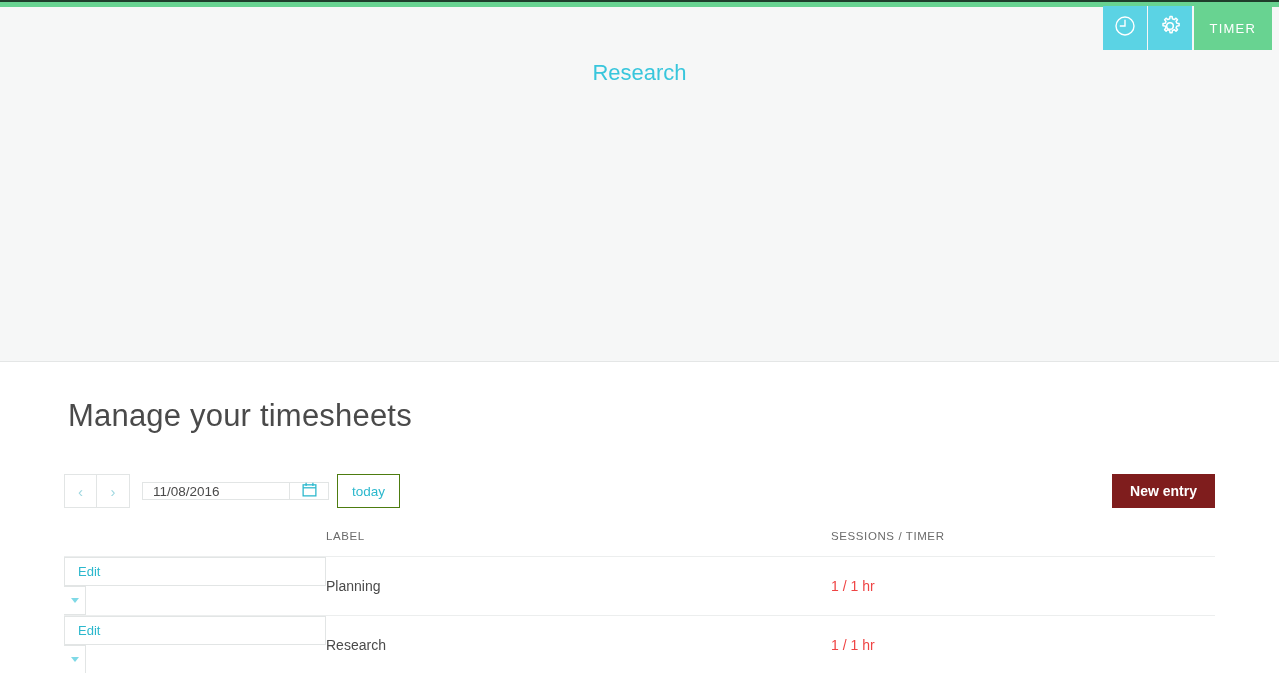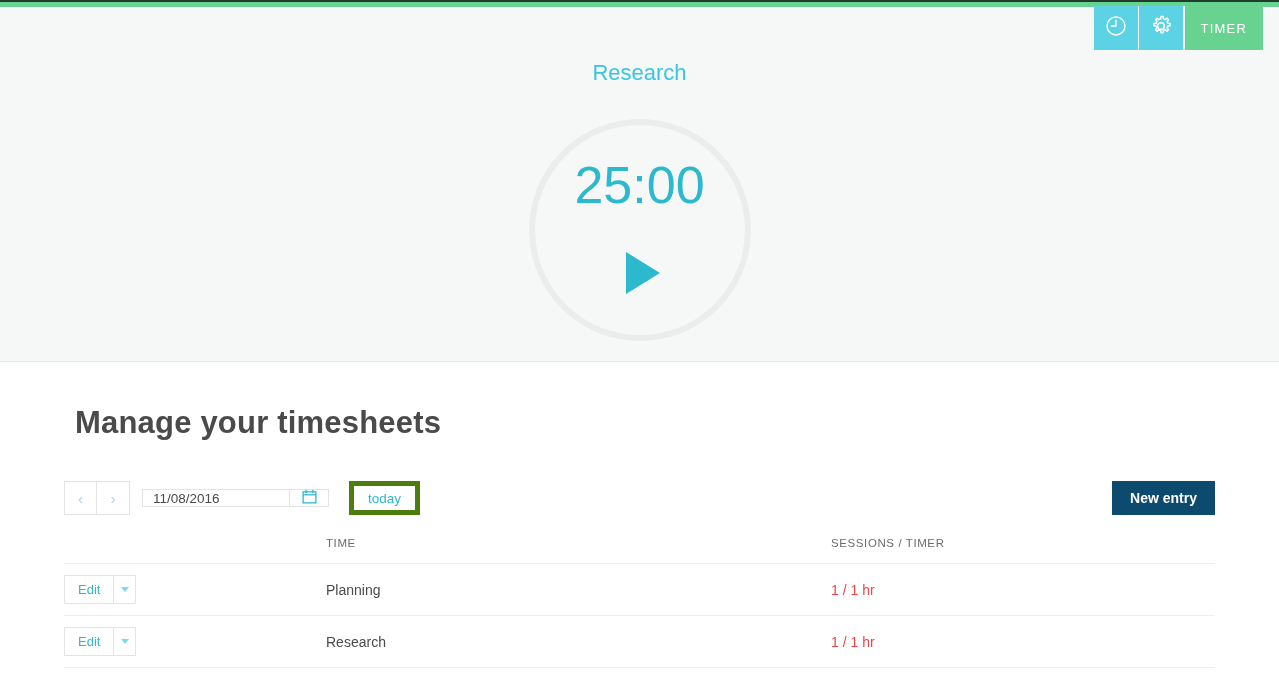--- a/index.html
+++ b/index.html
@@ -32,21 +32,21 @@
     position: relative;
     height: 355px;
     background: #f6f7f7;
     border-bottom: 1px solid #e4e6e6;
     box-sizing: border-box;
   }
 
   .topnav {
     position: absolute;
     top: -1px;
-    right: 16px;
+    right: 7px;
     display: flex;
     align-items: stretch;
     height: 44px;
   }
   .nav-btn {
     width: 44px;
     background: #5bd3e4;
     display: flex;
     align-items: center;
     justify-content: center;
@@ -119,23 +119,23 @@
     border-bottom: 21px solid transparent;
     margin-left: 6px;
   }
 
   
   .main {
     padding: 0 64px;
   }
   .page-title {
     font-size: 31px;
-    font-weight: 700;
+    font-weight: 400;
     color: #4a4a4a;
-    margin: 11px;
+    margin: 4px;
     padding-top: 32px;
     letter-spacing: 0.2px;
   }
 
   .toolbar {
     display: flex;
     align-items: center;
     margin-top: 40px;
     height: 34px;
   }
@@ -176,37 +176,37 @@
   .cal-btn {
     width: 38px;
     border-left: 1px solid #e2e5e5;
     display: flex;
     align-items: center;
     justify-content: center;
     cursor: pointer;
   }
 
   .today-btn {
-    margin-left: 20px;
+    margin-left: 8px;
     height: 34px;
     padding: 0 14px;
-    border: 5px solid #4d7c0f;
+    border: 1px solid #4d7c0f;
     background: #ffffff;
     color: #2cb8cd;
     font-size: 13.5px;
     display: flex;
     align-items: center;
     cursor: pointer;
     box-sizing: border-box;
   }
 
   .spacer { flex: 1; }
 
   .new-entry-btn {
-    background: #0c4a6e;
+    background: #7f1d1d;
     color: #ffffff;
     border: none;
     height: 34px;
     padding: 0 18px;
     font-size: 14px;
     font-weight: 600;
     cursor: pointer;
     font-family: "Liberation Sans", sans-serif;
   }
 
@@ -231,21 +231,21 @@
     height: 51px;
     border-bottom: 1px solid #eceeee;
     vertical-align: middle;
     font-size: 14px;
     color: #4a4a4a;
   }
   .col-actions { width: 262px; }
   .col-label   { width: 505px; }
   .col-time    { width: auto; }
 
-  .edit-group { display: flex; }
+  .edit-group { display: flex; flex-direction: column; }
   .edit-btn {
     border: 1px solid #e2e5e5;
     background: #ffffff;
     color: #2cb8cd;
     height: 29px;
     padding: 0 13px;
     font-size: 13px;
     display: flex;
     align-items: center;
     cursor: pointer;
@@ -302,27 +302,20 @@
         </svg>
       </span>
     </div>
     <div class="nav-timer">
       <span>TIMER</span>
     </div>
   </div>
 
   <div class="project-title">Research</div>
 
-  <div class="clock-wrap">
-    <div class="clock-ring"></div>
-    <div class="clock-time">25:00</div>
-    <div class="play-btn">
-      <div class="play-tri"></div>
-    </div>
-  </div>
 </div>
 
 <div class="main">
   <h1 class="page-title">Manage your timesheets</h1>
 
   <div class="toolbar">
     <div class="btn-group">
       <div class="arrow-btn">
         <span>‹</span>
       </div>
@@ -355,21 +348,21 @@
 
   <table class="ts">
     <colgroup>
       <col class="col-actions">
       <col class="col-label">
       <col class="col-time">
     </colgroup>
     <thead>
       <tr>
         <th></th>
-        <th>TIME</th>
+        <th>LABEL</th>
         <th>SESSIONS / TIMER</th>
       </tr>
     </thead>
     <tbody>
       <tr>
         <td>
           <div class="edit-group">
             <div class="edit-btn">Edit</div>
             <div class="caret-btn">
               <span class="caret"></span>

